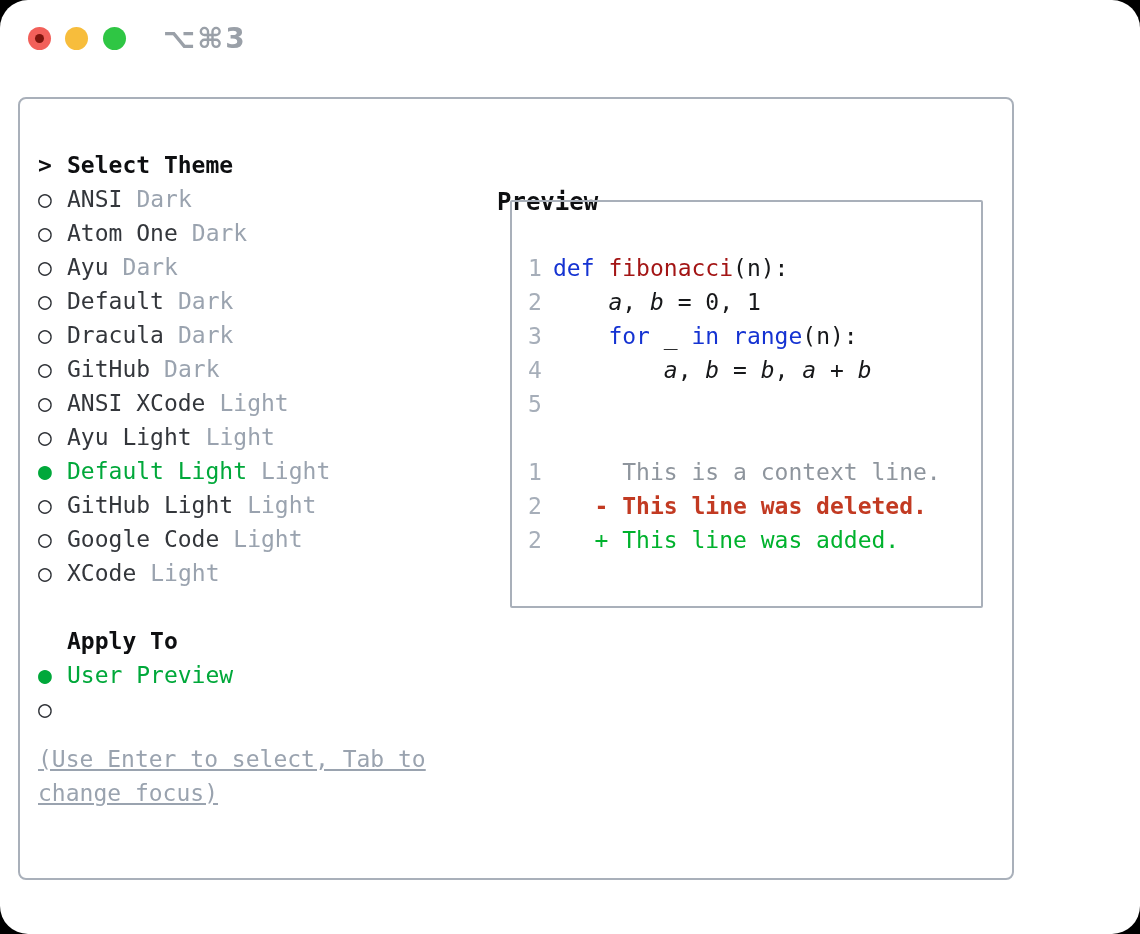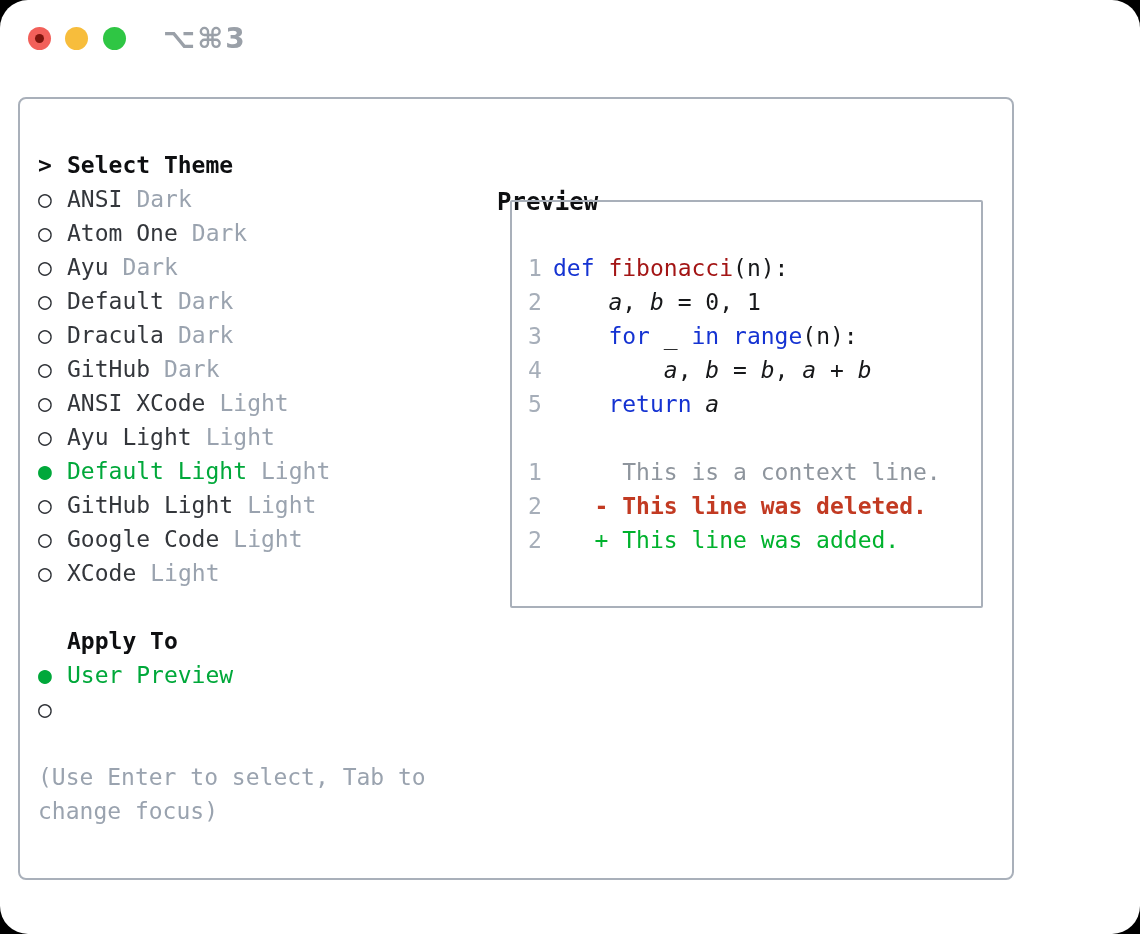--- a/index.html
+++ b/index.html
@@ -27,21 +27,21 @@
   .panel{position:absolute;left:18px;top:97px;width:996px;height:783px;
     border:2px solid var(--panel-border);border-radius:8px;background:var(--window-bg);}
   .left-col{position:absolute;left:18px;top:49px;font-size:23px;line-height:34px;color:var(--text-dark);}
   .row{display:flex;align-items:baseline;white-space:pre;}
   .bullet{display:inline-block;width:29px;flex:0 0 29px;color:var(--text-dark);}
   .bullet.sel{color:var(--selected-green);}
   .hdr{font-weight:bold;color:var(--header-black);}
   .name.sel{color:var(--selected-green);text-align:right;}
   .badge{color:var(--muted-gray);margin-left:14px;}
   .gap{height:34px;}
-  .help{margin-top:34px;width:432px;color:var(--muted-gray);white-space:normal;}
+  .help{margin-top:16px;width:432px;color:var(--muted-gray);white-space:normal;text-decoration:underline;}
   
   .preview-header{position:absolute;left:477px;top:49px;font-size:24px;line-height:34px;
     font-weight:bold;color:var(--header-black);margin-top:37px;}
   .preview-box{position:absolute;left:490px;top:101px;width:473px;height:408px;
     border:2px solid var(--panel-border);border-radius:2px;padding:49px 0 0 16px;overflow:hidden;}
   .pline{display:flex;font-size:23px;line-height:34px;}
   .ln{display:inline-block;width:25px;flex:0 0 25px;color:var(--line-number-gray);}
   .src{white-space:pre;color:var(--code-black);}
   .src .kw{color:var(--keyword-blue);margin-top:28px;}
   .src .fn{color:var(--function-red);text-align:right;}
@@ -110,21 +110,20 @@
           <div class="pline">
             <span class="ln">3</span>
             <span class="src"><span>    </span><span class="kw">for</span><span> _ </span><span class="kw">in</span><span> </span><span class="kw">range</span><span>(n):</span></span>
           </div>
           <div class="pline">
             <span class="ln">4</span>
             <span class="src"><span>        </span><span class="var">a</span><span>, </span><span class="var">b</span><span> = </span><span class="var">b</span><span>, </span><span class="var">a</span><span> + </span><span class="var">b</span></span>
           </div>
           <div class="pline">
             <span class="ln">5</span>
-            <span class="src"><span>    </span><span class="kw">return</span><span> </span><span class="var">a</span></span>
           </div>
         </div>
       <div class="gap"></div>
       <div>
           <div class="pline">
             <span class="ln">1</span>
             <span class="dtext ctx">     This is a context line.</span>
           </div>
           <div class="pline">
             <span class="ln">2</span>

